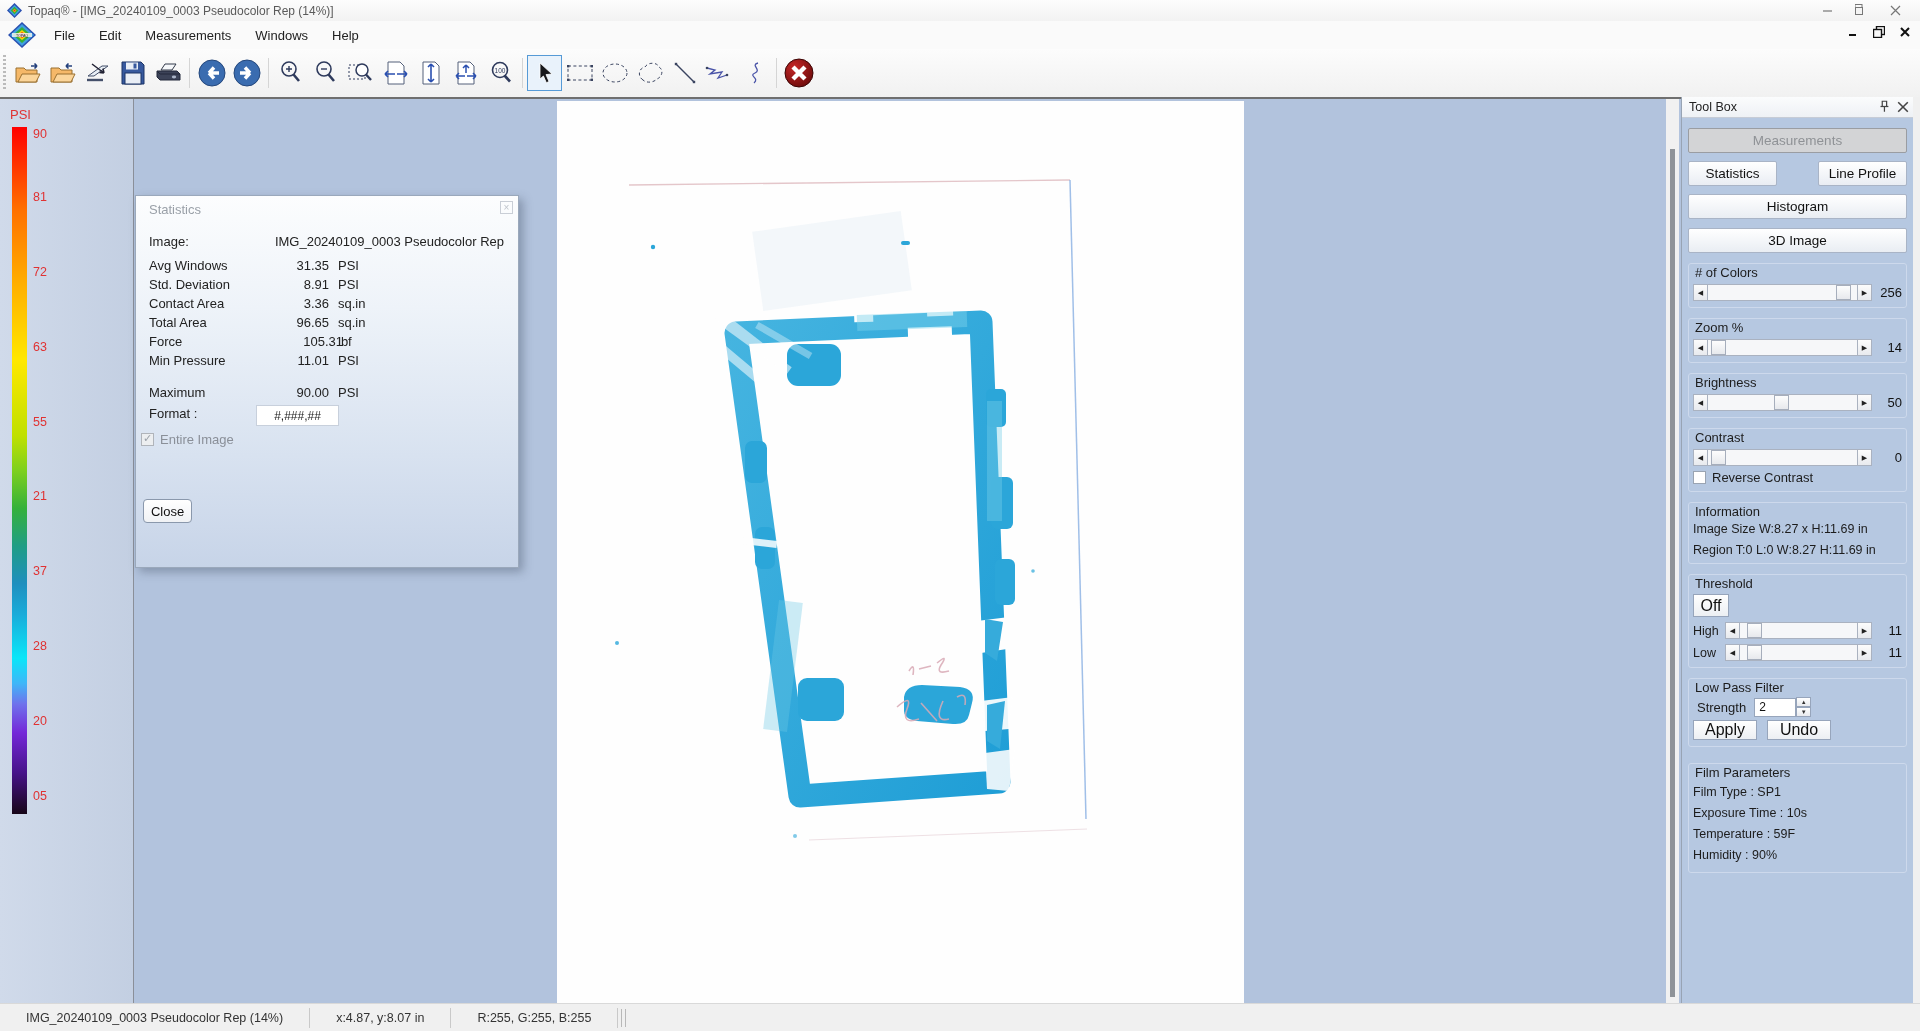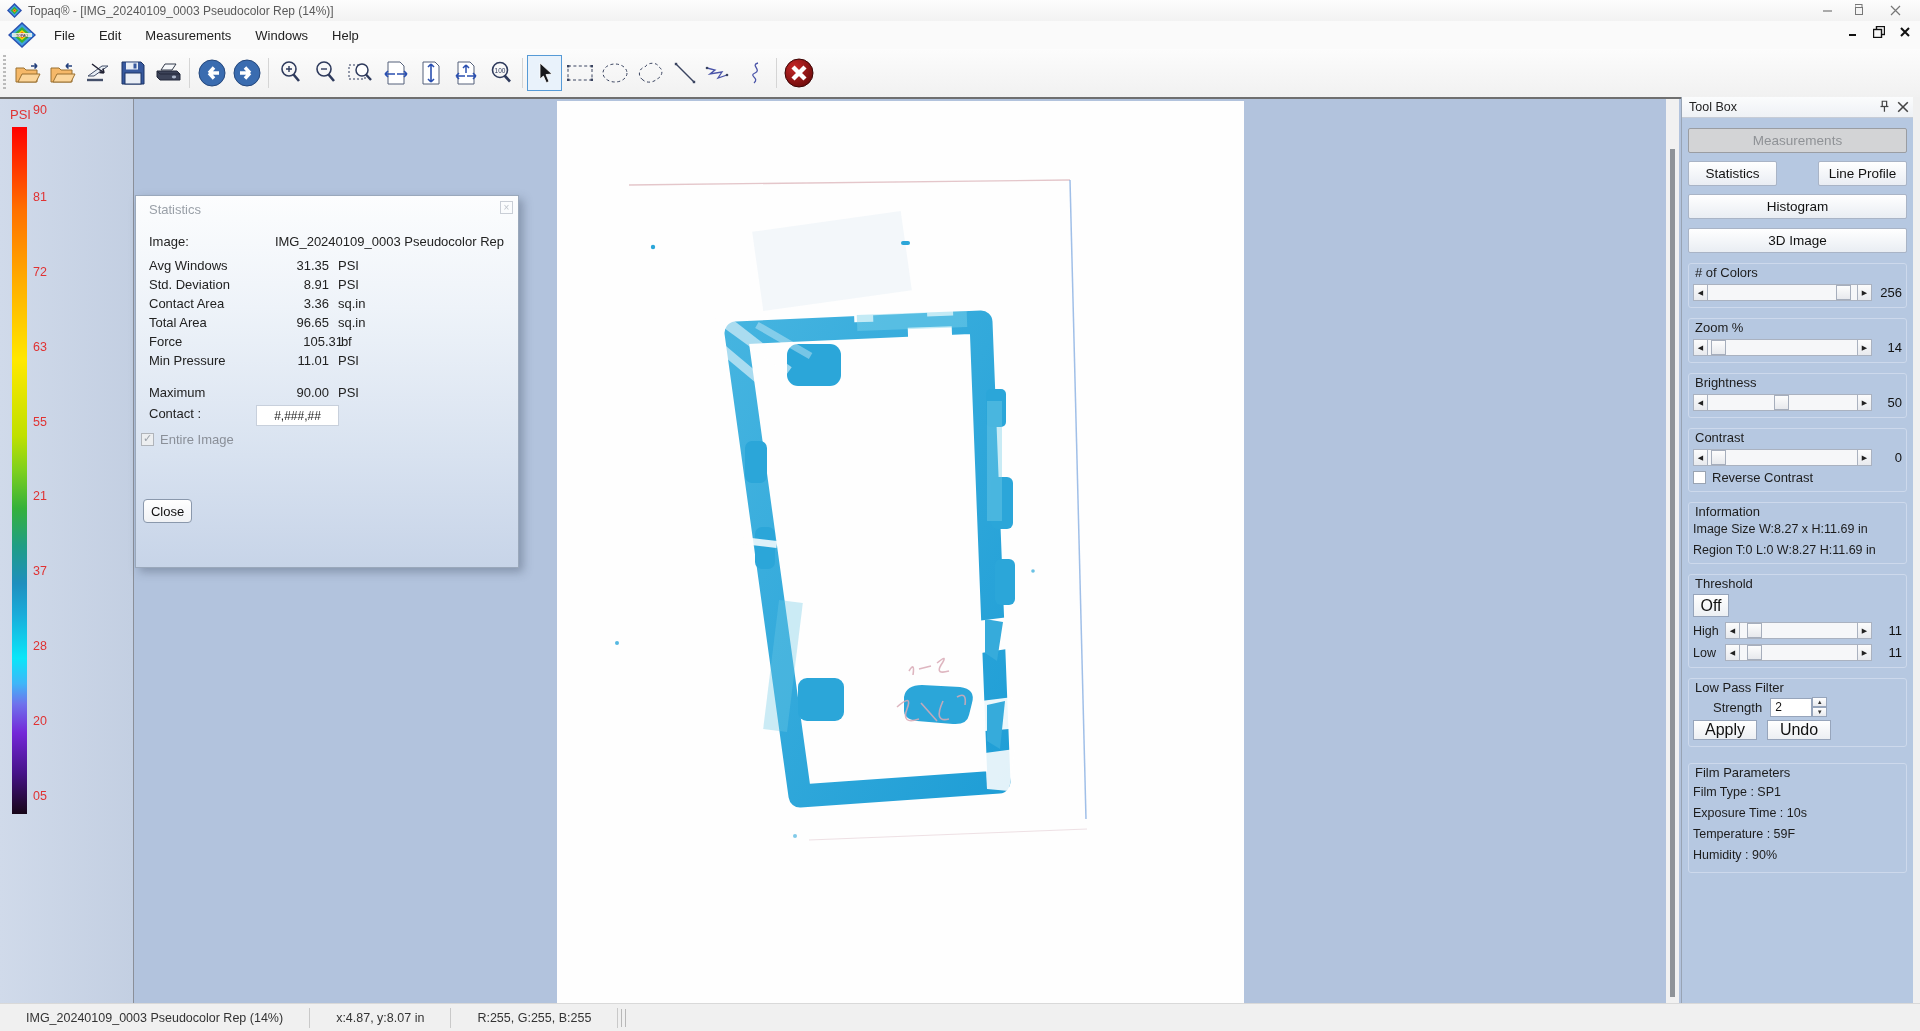--- a/index.html
+++ b/index.html
@@ -347,21 +347,21 @@
         <path d="M10,10 L22,22 M22,10 L10,22" stroke="#fff" stroke-width="4.4"></path>
       </svg>
     </div>
   </div>
 
   <div id="main">
 
     <div id="psi-panel">
       <div id="psi-title">PSI</div>
       <div id="psi-bar"></div>
-      <div class="psi-tick" style="top:4px">90</div>
+      <div class="psi-tick" style="top:28px">90</div>
       <div class="psi-tick" style="top:91px">81</div>
       <div class="psi-tick" style="top:166px">72</div>
       <div class="psi-tick" style="top:241px">63</div>
       <div class="psi-tick" style="top:316px">55</div>
       <div class="psi-tick" style="top:390px">21</div>
       <div class="psi-tick" style="top:465px">37</div>
       <div class="psi-tick" style="top:540px">28</div>
       <div class="psi-tick" style="top:615px">20</div>
       <div class="psi-tick" style="top:690px">05</div>
     </div>
@@ -461,21 +461,21 @@
       <div class="sd-unit" style="top:138px">lbf</div>
 
       <div class="sd-row-label" style="top:157px">Min Pressure</div>
       <div class="sd-val" style="left:113px; top:157px">11.01</div>
       <div class="sd-unit" style="top:157px">PSI</div>
 
       <div class="sd-row-label" style="top:189px">Maximum</div>
       <div class="sd-val" style="left:113px; top:189px">90.00</div>
       <div class="sd-unit" style="top:189px">PSI</div>
 
-      <div class="sd-row-label" style="top:210px">Contact :</div>
+      <div class="sd-row-label" style="top:210px">Format :</div>
       <input id="sd-format-input" value="#,###,##" style="">
 
       <span class="cb checked-disabled abs" style="left:5px; top:237px"></span>
       <div class="abs" style="left:24px; top:236px; color:#8a8f98">Entire Image</div>
 
       <div id="sd-close-btn">Close</div>
     </div>
   </div>
 
   <div id="toolbox">
@@ -585,21 +585,21 @@
               </div>
             <div class="sl-btn">▶</div>
             <div class="sl-val">11</div>
           </div>
         </div>
       </div>
 
       <div class="group">
         <span class="group-title">Low Pass Filter</span>
         <div style="display:flex; align-items:center; gap:8px; margin-top:1px">
-          <span style="margin-left:20px">Strength</span>
+          <span style="margin-left:4px">Strength</span>
           <div class="spinbox">
             <input class="spin-input" value="2" style="">
             <div class="spin-btns">
               <div>▲</div>
               <div>▼</div>
             </div>
           </div>
         </div>
         <div style="display:flex; gap:10px; margin-top:3px">
           <div class="small-btn" style="width:64px; height:20px">Apply</div>

